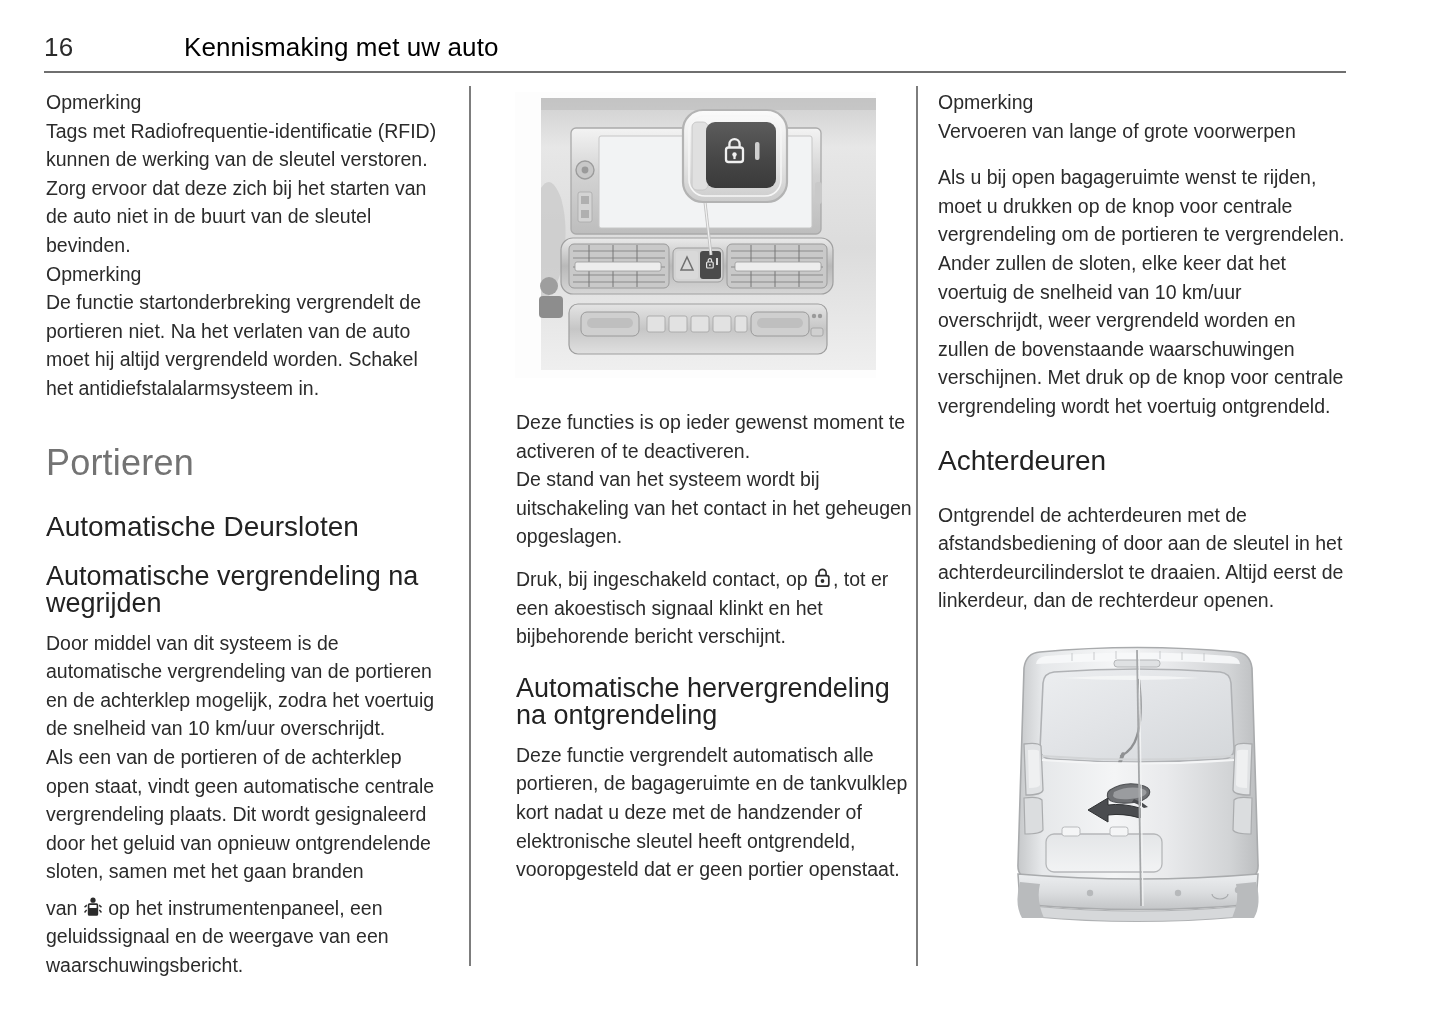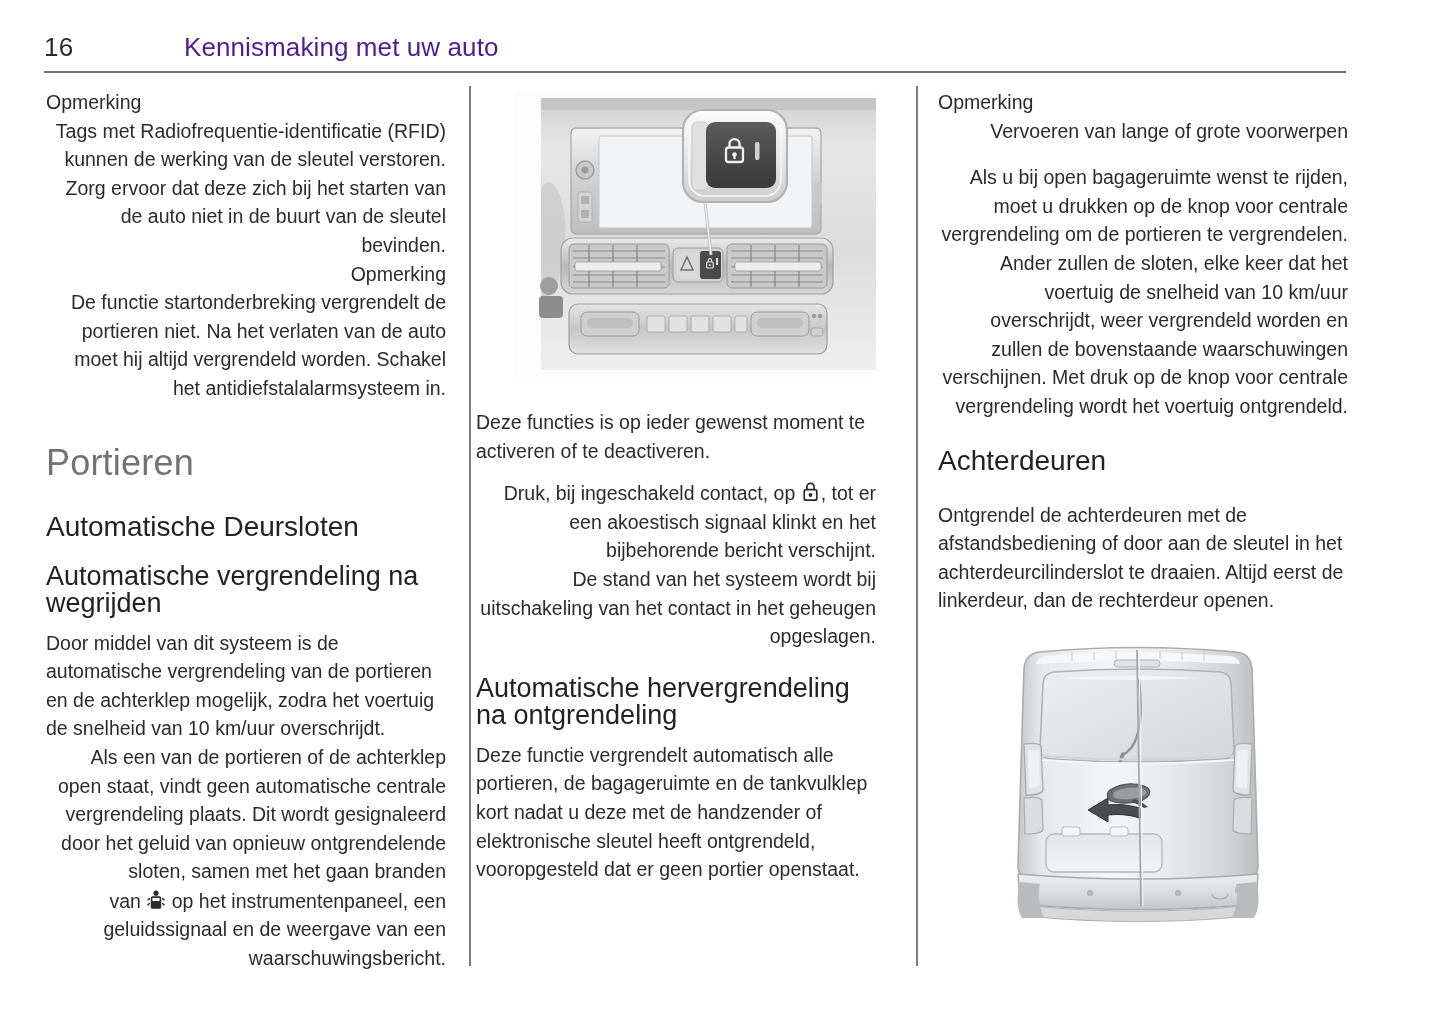--- a/index.html
+++ b/index.html
@@ -39,21 +39,21 @@
     font-weight: 400;
     color: #2b2b2b;
     letter-spacing: 0.2px;
   }
   .header-title {
     position: absolute;
     left: 140px;
     top: 0;
     font-size: 26px;
     font-weight: 400;
-    color: #4c1d95;
+    color: #000000;
     letter-spacing: 0.1px;
   }
   .header-rule {
     position: absolute;
     left: 44px;
     top: 71px;
     width: 1302px;
     height: 2px;
     background: #6f6f6f;
   }
@@ -68,32 +68,32 @@
   }
   .col-divider.one { left: 469px; }
   .col-divider.two { left: 916px; }
 
   
   .column {
     position: absolute;
     top: 88px;
   }
   .col-left   { left: 46px;  width: 400px; }
-  .col-mid    { left: 476px; width: 400px; }
+  .col-mid    { left: 516px; width: 400px; }
   .col-right  { left: 938px; width: 410px; }
 
   
   p.body {
     margin: 0 0 0 0;
     font-size: 19.5px;
     line-height: 28.6px;
     color: #2b2b2b;
     font-weight: 400;
   }
-  p.body + p.body { margin-top: 0; text-align: right; }
+  p.body + p.body { margin-top: 0; }
 
   h1.chapter {
     margin: 38px 0 0 0;
     font-size: 36px;
     font-weight: 400;
     line-height: 44px;
     color: #737373;
     letter-spacing: 0.2px;
   }
   h2.section {
@@ -170,21 +170,21 @@
     <h1 class="chapter">Portieren</h1>
 
     <h2 class="section">Automatische Deursloten</h2>
 
     <h3 class="sub">Automatische vergrendeling na wegrijden</h3>
 
     <p class="body" style="margin-top:12px;">Door middel van dit systeem is de automatische vergrendeling van de portieren en de achterklep mogelijk, zodra het voertuig de snelheid van 10 km/uur overschrijdt.</p>
 
     <p class="body">Als een van de portieren of de achterklep open staat, vindt geen automatische centrale vergrendeling plaats. Dit wordt gesignaleerd door het geluid van opnieuw ontgrendelende sloten, samen met het gaan branden</p>
 
-    <p class="body" style="margin-top:1px;"><span>van </span><span class="inline-icon"><svg width="20" height="22" viewBox="0 0 20 22">
+    <p class="body" style="margin-top:8px;"><span>van </span><span class="inline-icon"><svg width="20" height="22" viewBox="0 0 20 22">
           <g fill="#2b2b2b">
             <ellipse cx="10" cy="3.2" rx="2.6" ry="2.6"></ellipse>
             <path d="M6.4 6.2 h7.2 a1.6 1.6 0 0 1 1.6 1.6 v9.4 a1.6 1.6 0 0 1 -1.6 1.6 h-7.2 a1.6 1.6 0 0 1 -1.6 -1.6 v-9.4 a1.6 1.6 0 0 1 1.6 -1.6 z"></path>
             <path d="M3.4 7.6 l-2.4 2.2 1.0 1.0 2.2 -1.9 z"></path>
             <path d="M16.6 7.6 l2.4 2.2 -1.0 1.0 -2.2 -1.9 z"></path>
             <path d="M3.1 12.4 l-2.1 2.6 1.1 0.9 2.0 -2.4 z"></path>
             <path d="M16.9 12.4 l2.1 2.6 -1.1 0.9 -2.0 -2.4 z"></path>
           </g>
           <rect x="6.4" y="8.0" width="7.2" height="3.0" fill="#ffffff"></rect>
         </svg></span><span> op het instrumentenpaneel, een geluidssignaal en de weergave van een waarschuwingsbericht.</span></p>
@@ -318,27 +318,27 @@
         </g>
 
         <rect x="240" y="50" width="4.5" height="18" rx="2" fill="#cfcfcf"></rect>
       </g>
     </svg>
   </div>
 
   <div class="column col-mid" style="top:408px;">
     <p class="body">Deze functies is op ieder gewenst moment te activeren of te deactiveren.</p>
 
+    <p class="body">De stand van het systeem wordt bij uitschakeling van het contact in het geheugen opgeslagen.</p>
+
     <p class="body" style="margin-top:14px;"><span>Druk, bij ingeschakeld contact, op </span><span class="inline-icon"><svg width="19" height="21" viewBox="0 0 19 21">
           <rect x="3.2" y="7.6" width="12.6" height="10.6" rx="2" fill="none" stroke="#2b2b2b" stroke-width="1.7"></rect>
           <path d="M5.9 7.6 V5.0 a3.6 3.6 0 0 1 7.2 0 V7.6" fill="none" stroke="#2b2b2b" stroke-width="1.7"></path>
           <circle cx="9.5" cy="13.0" r="1.9" fill="#2b2b2b"></circle>
         </svg></span><span>, tot er een akoestisch signaal klinkt en het bijbehorende bericht verschijnt.</span></p>
-
-    <p class="body">De stand van het systeem wordt bij uitschakeling van het contact in het geheugen opgeslagen.</p>
 
     <h3 class="sub" style="margin-top:24px;">Automatische hervergrendeling na ontgrendeling</h3>
 
     <p class="body" style="margin-top:12px;">Deze functie vergrendelt automatisch alle portieren, de bagageruimte en de tankvulklep kort nadat u deze met de handzender of elektronische sleutel heeft ontgrendeld, vooropgesteld dat er geen portier openstaat.</p>
   </div>
 
   <div class="column col-right">
 
     <p class="body note-label">Opmerking</p>
     <p class="body">Vervoeren van lange of grote voorwerpen</p>

